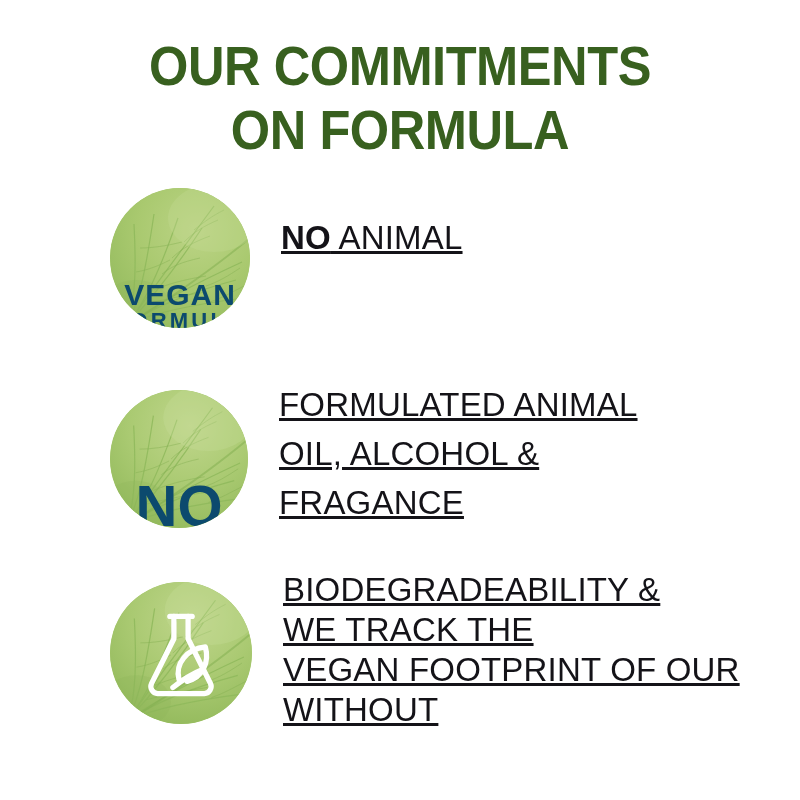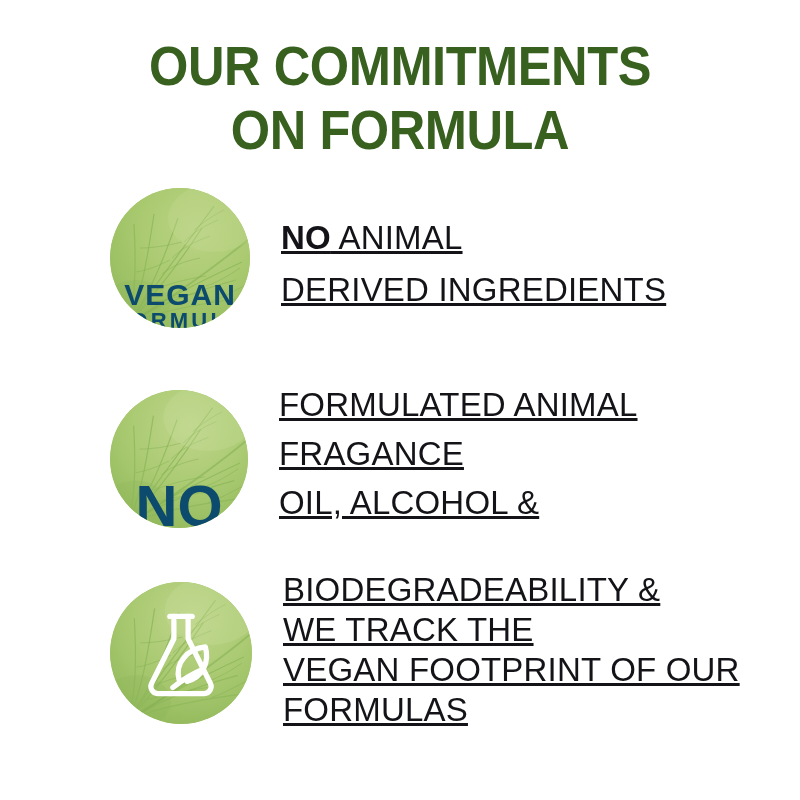--- a/index.html
+++ b/index.html
@@ -183,21 +183,20 @@
             </g>
             <ellipse cx="104" cy="30" rx="46" ry="34" fill="#c2d992" opacity="0.35"></ellipse>
             <ellipse cx="26" cy="118" rx="34" ry="26" fill="#8cb558" opacity="0.25"></ellipse>
           </g>
         </svg>
         <div class="badge-caption cap-vegan">VEGAN</div>
         <div class="badge-caption cap-formula">FORMULA</div>
       </div>
       <div class="row-text">
         <span class="tline"><span class="strong">NO</span><span> ANIMAL</span></span>
-        <span class="tline">DERIVED INGREDIENTS</span>
       </div>
     </div>
 
     <div class="row row-2">
       <div class="badge b2">
         <svg class="leaf-svg" viewBox="0 0 140 140" preserveAspectRatio="none">
           <defs>
             <radialGradient id="lg2" cx="58%" cy="26%" r="80%">
               <stop offset="0%" stop-color="#c0d68c"></stop>
               <stop offset="55%" stop-color="#aaca72"></stop>
@@ -235,22 +234,22 @@
               <path d="M16 138 C 48 118, 92 90, 140 50"></path>
             </g>
             <ellipse cx="100" cy="28" rx="46" ry="34" fill="#c6dc97" opacity="0.35"></ellipse>
             <ellipse cx="26" cy="118" rx="34" ry="26" fill="#8cb558" opacity="0.25"></ellipse>
           </g>
         </svg>
         <div class="badge-caption cap-no">NO</div>
       </div>
       <div class="row-text">
         <span class="tline">FORMULATED ANIMAL</span>
+        <span class="tline">OIL, ALCOHOL &amp;</span>
         <span class="tline">FRAGANCE</span>
-        <span class="tline">OIL, ALCOHOL &amp;</span>
       </div>
     </div>
 
     <div class="row row-3">
       <div class="badge b3">
         <svg class="leaf-svg" viewBox="0 0 140 140" preserveAspectRatio="none">
           <defs>
             <radialGradient id="lg3" cx="58%" cy="26%" r="80%">
               <stop offset="0%" stop-color="#c0d68c"></stop>
               <stop offset="55%" stop-color="#a9c971"></stop>
@@ -297,18 +296,18 @@
             <path d="M63 34 v22 L41 100 a7 7 0 0 0 6 10 h46 a7 7 0 0 0 6 -10 L77 56 V34"></path>
             <path d="M68 96 c -4 -16 8 -30 26 -32 4 14 -2 30 -18 34"></path>
             <path d="M62 104 c 10 -8 20 -14 30 -18"></path>
           </g>
         </svg>
       </div>
       <div class="row-text">
         <span class="tline">BIODEGRADEABILITY &amp;</span>
         <span class="tline">WE TRACK THE</span>
         <span class="tline">VEGAN FOOTPRINT OF OUR</span>
-        <span class="tline">FORMULAS</span>
+        <span class="tline">WITHOUT</span>
       </div>
     </div>
 
   </div>
 </div>
 
 </body></html>

